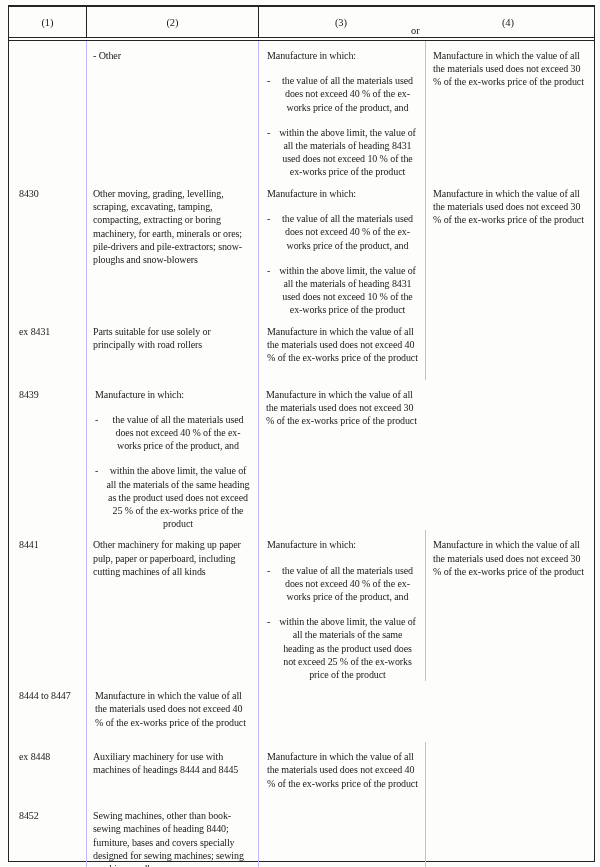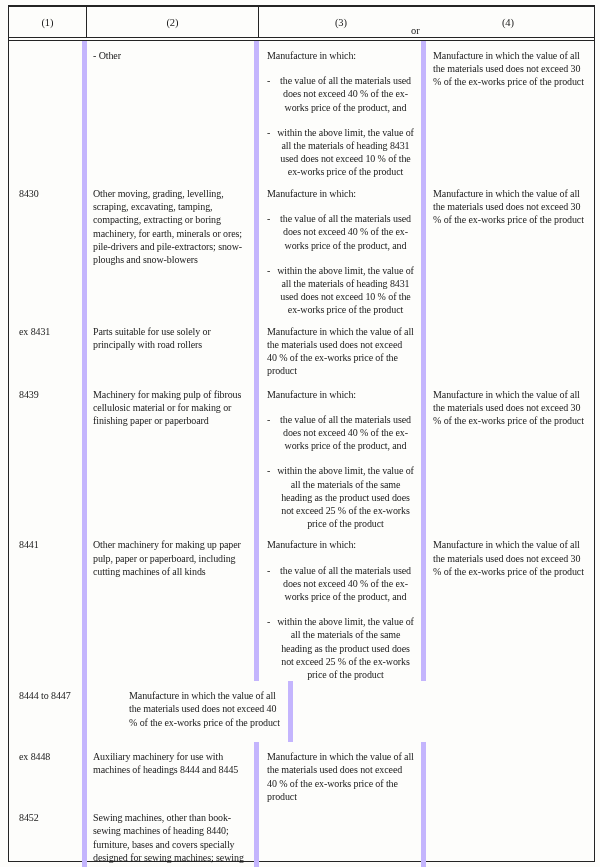--- a/index.html
+++ b/index.html
@@ -52,37 +52,37 @@
   }
   
   .tbody{flex:1 1 auto; display:flex; flex-direction:column; min-height:0;}
   .row{
     display:grid;
     grid-template-columns:78px 172px 167px 170px;
     flex:0 0 auto;
   }
   .row.grow{flex:1 1 auto;}
   .cell{
-    border-right:5px solid #c4b5fd;
+    border-right:1px solid #c4b5fd;
     box-sizing:border-box;
     padding:8px 6px 0 6px;
     font-size:10px;
     line-height:13.2px;
     letter-spacing:-0.1px;
   }
   .cell.c1{padding-left:10px;}
   .cell.c2{padding-left:6px; padding-right:10px;}
   .cell.c3{padding-left:8px; padding-right:7px;}
   .cell.c4{border-right:none; padding-left:7px; padding-right:6px;}
   .r1{min-height:138px;}
   .r2{min-height:137px;}
   .r3{min-height:63px;}
   .r4{min-height:147px;}
   .r5{min-height:147px;}
-  .r6{min-height:61px;gap:34px;}
+  .r6{min-height:61px;}
   .r7{min-height:59px;}
   .r8{min-height:70px;}
   .bullet{display:flex; margin-top:12px;}
   .bullet .dash{flex:0 0 10px;}
   .bullet .btxt{flex:1 1 auto;text-align:center;}
 </style>
 </head>
 <body>
 
 <div class="page">
@@ -138,21 +138,20 @@
         <div class="cell c1">ex 8431</div>
         <div class="cell c2">Parts suitable for use solely or principally with road rollers</div>
         <div class="cell c3">
           <div>Manufacture in which the value of all the materials used does not exceed 40 % of the ex-works price of the product</div>
         </div>
         <div class="cell c4"></div>
       </div>
 
       <div class="row r4">
         <div class="cell c1">8439</div>
-        <div class="cell c2">Machinery for making pulp of fibrous cellulosic material or for making or finishing paper or paperboard</div>
         <div class="cell c3">
           <div>Manufacture in which:</div>
           <div class="bullet">
               <span class="dash">-</span>
               <span class="btxt">the value of all the materials used does not exceed 40 % of the ex-works price of the product, and</span>
             </div>
           <div class="bullet">
               <span class="dash">-</span>
               <span class="btxt">within the above limit, the value of all the materials of the same heading as the product used does not exceed 25 % of the ex-works price of the product</span>
             </div>

